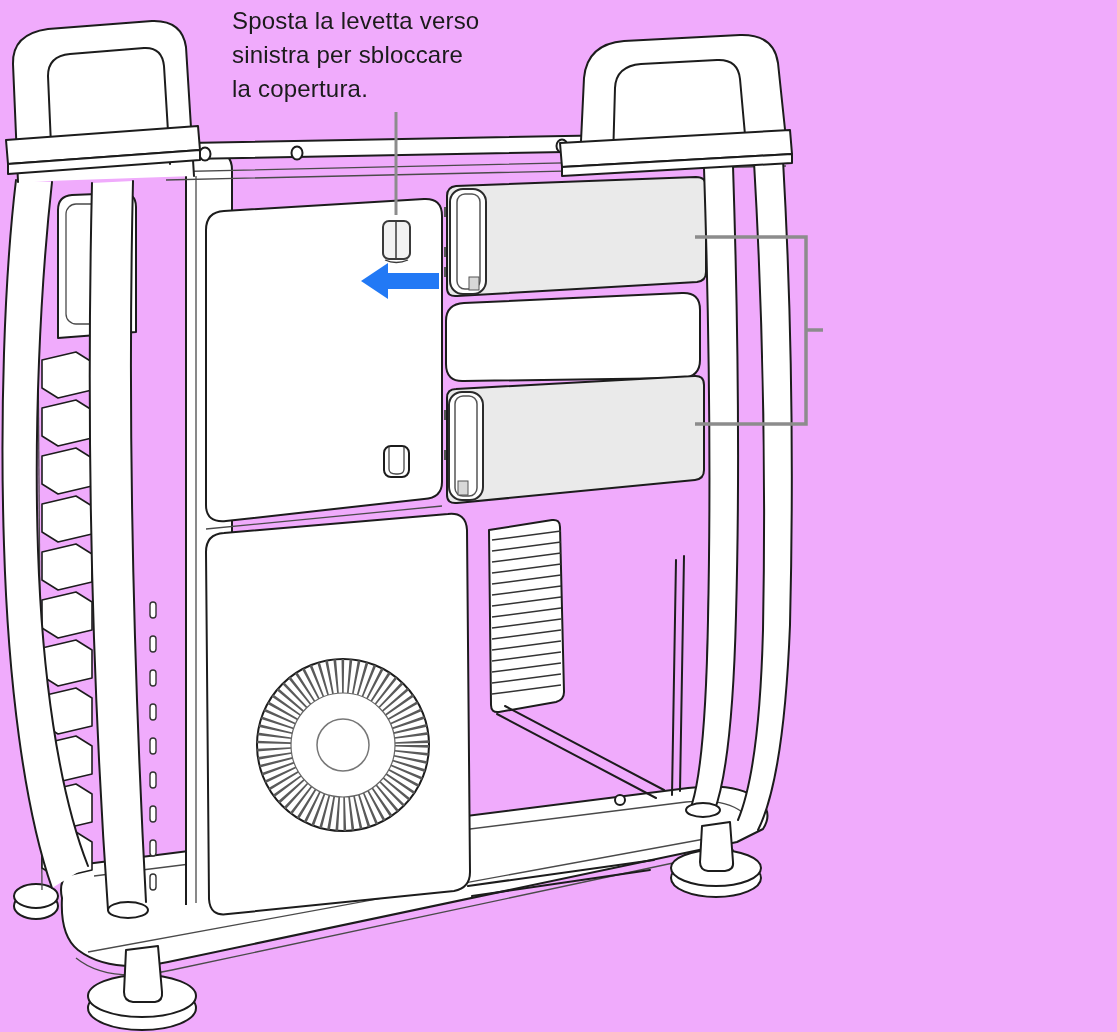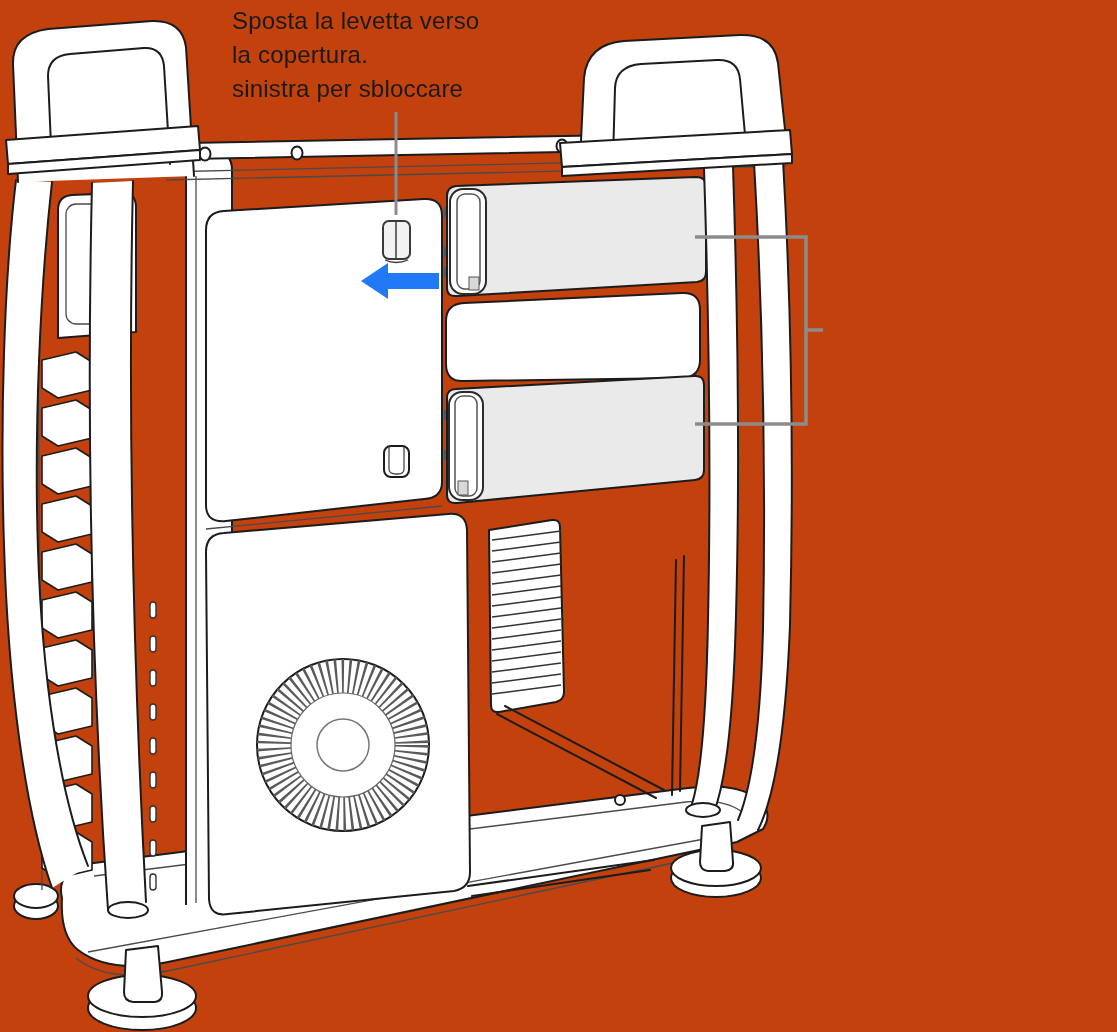--- a/index.html
+++ b/index.html
@@ -1,16 +1,16 @@
 <!DOCTYPE html>
 <html><head>
 <meta charset="utf-8">
 <style>
   html,body{margin:0;padding:0;background:#fff;}
-  .stage{position:relative;width:1117px;height:1032px;background:#c2410c;overflow:hidden;
+  .stage{position:relative;width:1117px;height:1032px;background:#f0abfc;overflow:hidden;
          font-family:"Liberation Sans",sans-serif;}
   .stage svg{position:absolute;left:0;top:0;}
   .note{position:absolute;left:232px;top:4px;color:#1b1b1b;font-size:24px;line-height:34px;
         letter-spacing:0.2px;}
   .ssd-label{position:absolute;left:831px;top:317px;color:#1b1b1b;font-size:26px;white-space:nowrap;}
   .ln{stroke:#1c1c1c;stroke-width:2;fill:none;stroke-linecap:round;stroke-linejoin:round;}
   .thin{stroke:#4a4a4a;stroke-width:1.3;fill:none;}
   .wfill{fill:#ffffff;stroke:none;}
   .wline{fill:#ffffff;stroke:#1c1c1c;stroke-width:2;stroke-linejoin:round;}
 </style>
@@ -196,17 +196,17 @@
     <polygon points="361,281 388,263 388,273 439,273 439,289 388,289 388,299" stroke-linejoin="round" fill="#2279f5"></polygon>
 
     <g>
       <polyline points="695,237 806,237 806,424 695,424" fill="none" stroke-width="3.5" stroke="#8c8c8c"></polyline>
       <line x1="806" y1="330" x2="823" y2="330" stroke-width="3.5" stroke="#8c8c8c"></line>
     </g>
   </svg>
 
   <div class="note">
     <div>Sposta la levetta verso</div>
+    <div>sinistra per sbloccare</div>
     <div>la copertura.</div>
-    <div>sinistra per sbloccare</div>
   </div>
 
 </div>
 
 </body></html>

